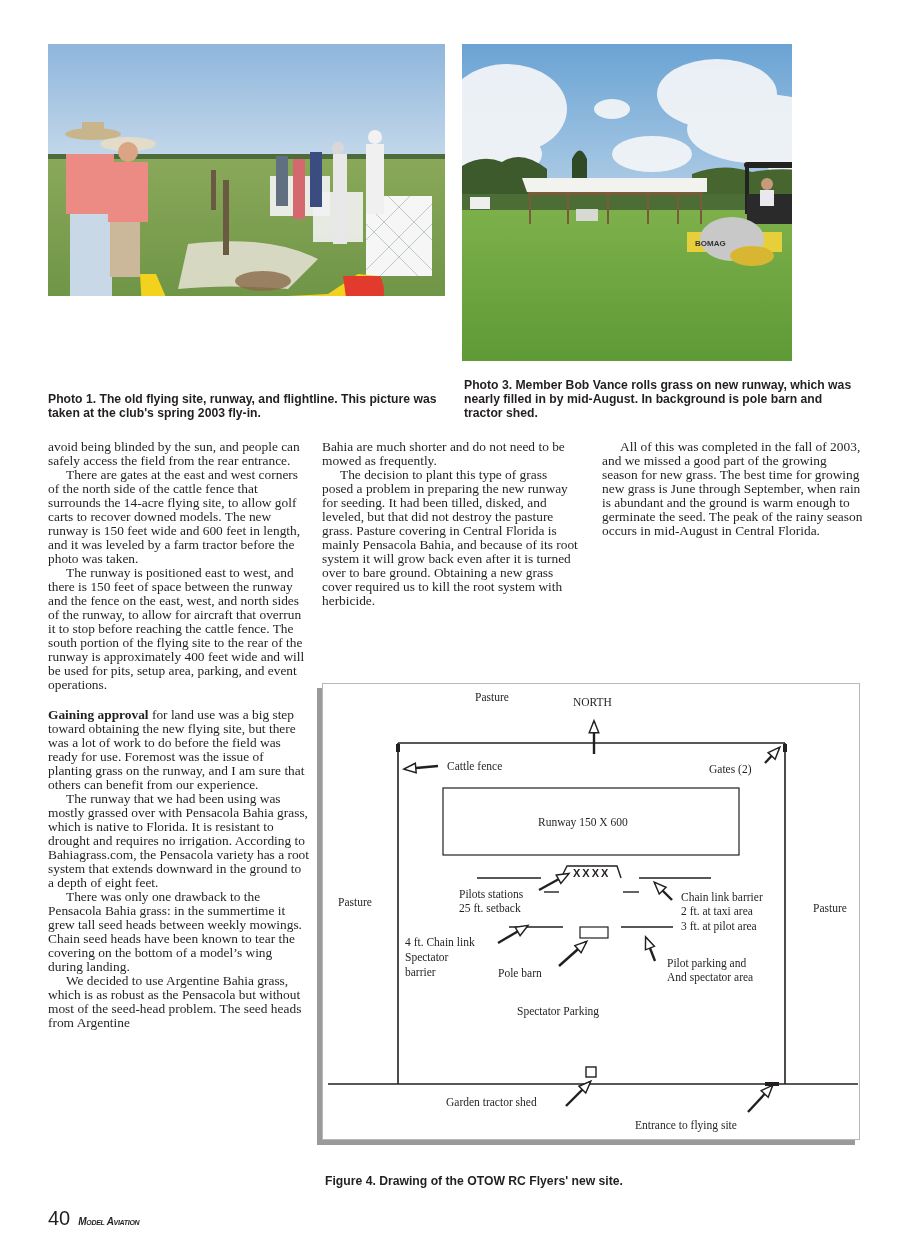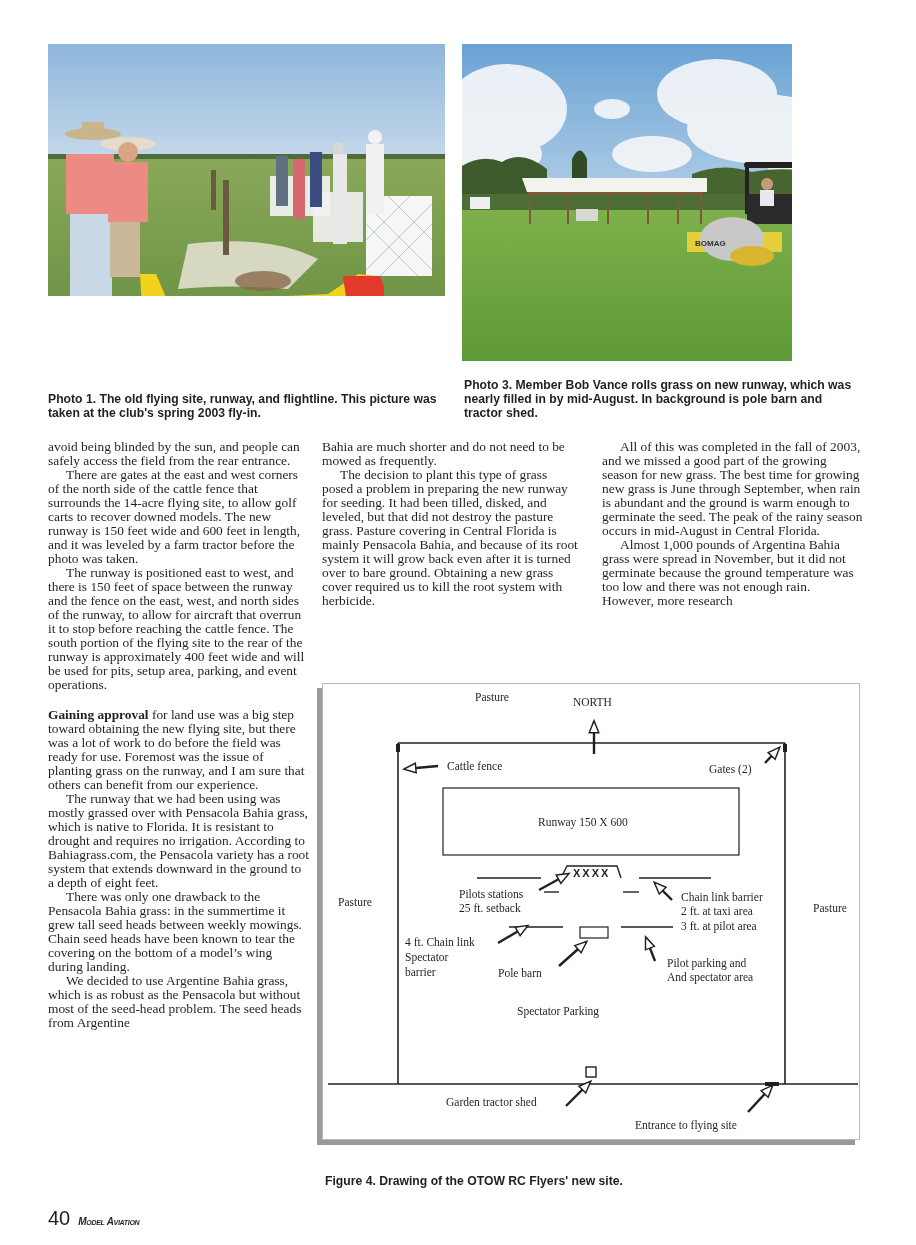--- a/index.html
+++ b/index.html
@@ -164,21 +164,20 @@
   <p class="ind">We decided to use Argentine Bahia grass, which is as robust as the Pensacola but without most of the seed-head problem. The seed heads from Argentine</p>
 </div>
 
 <div class="col" style="left:322px;top:440px;width:258px;">
   <p>Bahia are much shorter and do not need to be mowed as frequently.</p>
   <p class="ind">The decision to plant this type of grass posed a problem in preparing the new runway for seeding. It had been tilled, disked, and leveled, but that did not destroy the pasture grass. Pasture covering in Central Florida is mainly Pensacola Bahia, and because of its root system it will grow back even after it is turned over to bare ground. Obtaining a new grass cover required us to kill the root system with herbicide.</p>
 </div>
 
 <div class="col" style="left:602px;top:440px;width:262px;">
   <p class="ind">All of this was completed in the fall of 2003, and we missed a good part of the growing season for new grass. The best time for growing new grass is June through September, when rain is abundant and the ground is warm enough to germinate the seed. The peak of the rainy season occurs in mid-August in Central Florida.</p>
-  <p class="ind">Almost 1,000 pounds of Argentina Bahia grass were spread in November, but it did not germinate because the ground temperature was too low and there was not enough rain. However, more research</p>
 </div>
 
 <div class="figure">
   <svg class="fig-svg" width="536" height="455" viewBox="0 0 536 455" font-family="Liberation Serif, serif" font-size="11.5" fill="#231f20">
     <defs>
       <marker id="ah" viewBox="0 0 10 10" refX="9" refY="5" markerWidth="7" markerHeight="5" orient="auto">
         <path d="M0 1 L10 5 L0 9 Z" fill="#fff" stroke="#231f20" stroke-width="1.2"></path>
       </marker>
     </defs>
 

